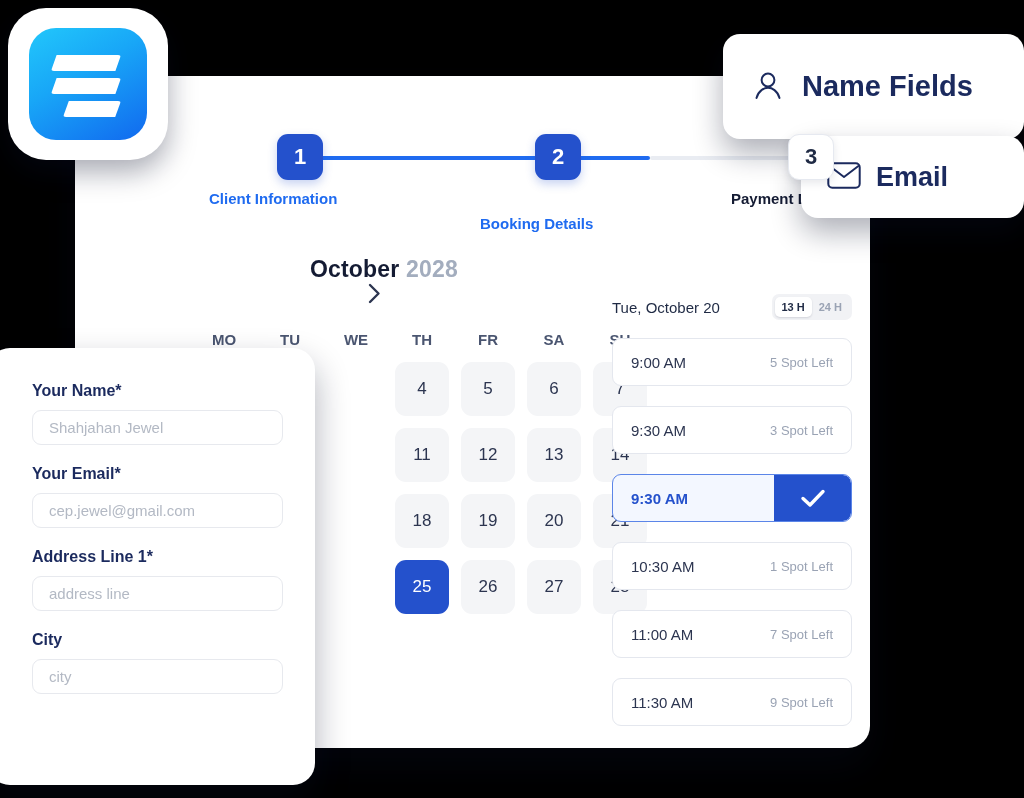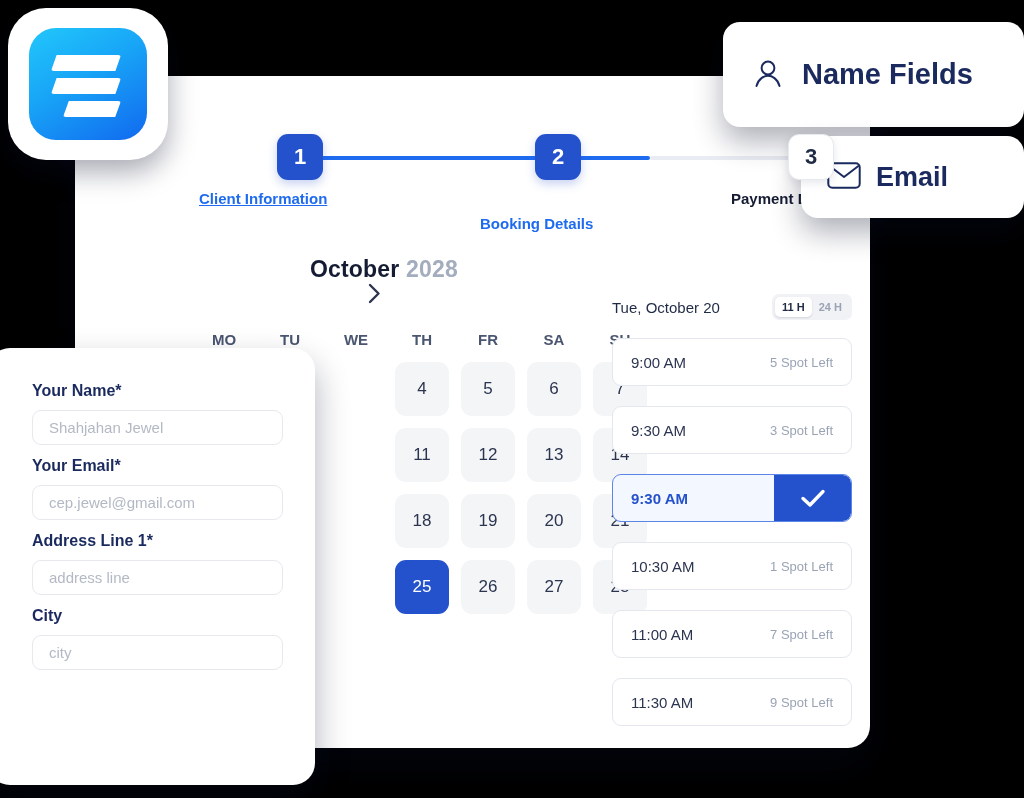--- a/index.html
+++ b/index.html
@@ -39,21 +39,21 @@
   .step.inactive { background: #ffffff; color: #1f2a44; border: 1px solid #e6e9f0; box-shadow: 0 3px 8px rgba(20,30,60,.10); }
   .step-1 { left: 82px; }
   .step-2 { left: 340px; }
   .step-3 { left: 593px; }
   .step-label {
     position: absolute; top: 56px;
     font-size: 15px; font-weight: bold; white-space: nowrap;
   }
   .step-label.blue { color: #1f6bf0; }
   .step-label.dark { color: #141b33; }
-  .lbl-1 { left: 4px; text-decoration: underline; }
+  .lbl-1 { left: 14px; }
   .lbl-2 { left: 285px; margin-top: 25px; }
   .lbl-3 { left: 536px; }
 
   
   .calendar { position: absolute; left: 40px; top: 180px; width: 470px; }
   .cal-head {
     display: flex; align-items: center; justify-content: space-between;
     padding: 0 8px 0 76px; height: 36px; flex-direction: column;
   }
   .cal-title { font-size: 23px; font-weight: bold; color: #141b33; letter-spacing: .2px; }
@@ -132,34 +132,34 @@
     clip-path: polygon(8% 0, 100% 0, 92% 100%, 0% 100%); }
   .logo-bar.b3 { left: 34px; top: 73px; width: 58px;
     clip-path: polygon(10% 0, 100% 0, 90% 100%, 0% 100%); }
 
   
   .chip {
     position: absolute; background: #ffffff; border-radius: 17px;
     display: flex; align-items: center; gap: 15px;
     box-shadow: 0 14px 30px rgba(10,15,40,0.33);
   }
-  .chip-name { left: 723px; top: 22px; width: 301px; height: 105px; padding-left: 30px; gap: 19px; }
+  .chip-name { left: 723px; top: 34px; width: 301px; height: 105px; padding-left: 30px; gap: 19px; }
   .chip-email { left: 801px; top: 136px; width: 223px; height: 82px; padding-left: 26px; }
   .chip-text { font-size: 29px; font-weight: bold; color: #1b2a5e; }
   .chip-text.sm { font-size: 27px; }
 
   
   .form-card {
     position: absolute; left: -12px; top: 348px;
     width: 327px; height: 437px;
     background: #ffffff; border-radius: 22px;
     box-shadow: 0 16px 34px rgba(10,15,40,0.32);
     padding: 34px 32px 0 44px;
   }
-  .field { margin-bottom: 12px; }
+  .field { margin-bottom: 20px; }
   .field-label {
     font-size: 16px; font-weight: bold; color: #1b2a5e; margin-bottom: 10px; display: block;
   }
   .field-input {
     width: 251px; height: 35px; border: 1px solid #e7e9ee; border-radius: 9px;
     background: #ffffff; padding: 0 16px;
     font-family: "Liberation Sans", sans-serif; font-size: 15px; color: #2c3550;
   }
   .field-input::placeholder { color: #b3b9c4; }
 </style>
@@ -298,21 +298,21 @@
         <div class="day-cell">
             <div class="day">28</div>
           </div>
       </div>
     </div>
 
     <div class="slots">
       <div class="slots-head">
         <div class="slots-date">Tue, October 20</div>
         <div class="unit-toggle">
-          <div class="unit on">11 H</div>
+          <div class="unit on">13 H</div>
           <div class="unit">24 H</div>
         </div>
       </div>
 
       <div class="slot-list">
         <div class="slot">
           <span class="time">9:00 AM</span>
           <span class="spots">5 Spot Left</span>
         </div>
         <div class="slot">

